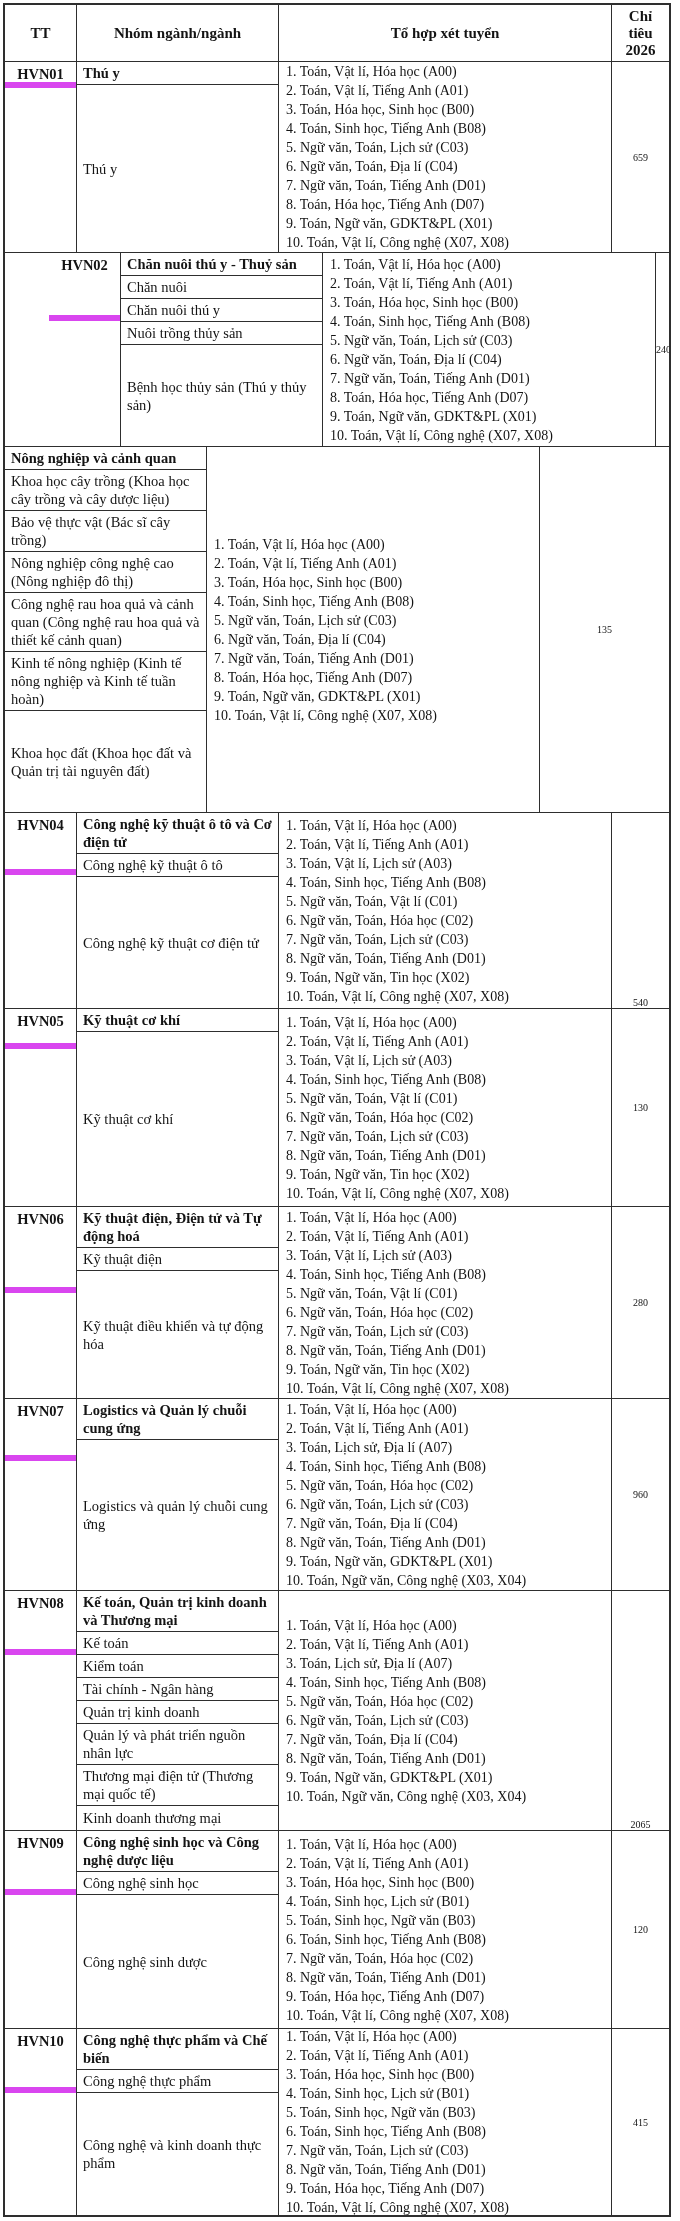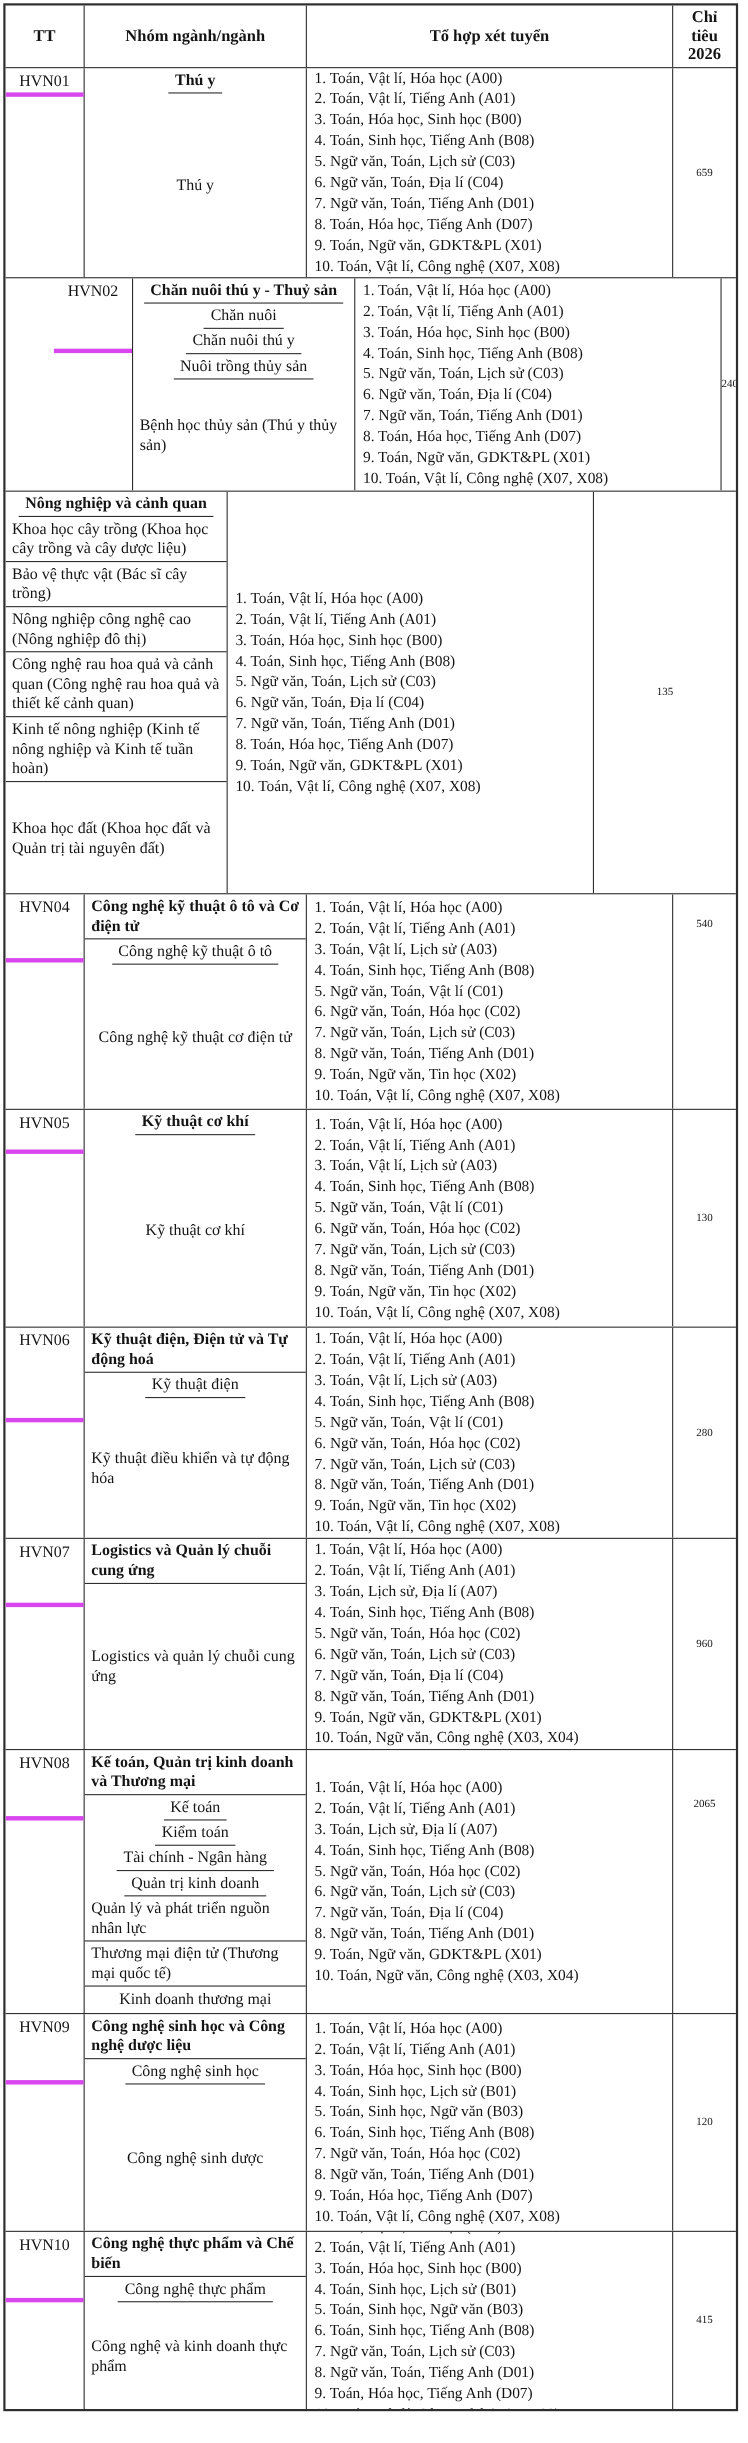--- a/index.html
+++ b/index.html
@@ -24,45 +24,45 @@
   .hdr .c{
     display:flex;align-items:center;justify-content:center;text-align:center;
     font-size:15px;line-height:17px;min-height:56px;padding:2px 3px;
   }
   
   .group{display:flex;overflow:hidden;box-sizing:border-box;}
   .group + .group{border-top:1px solid #2e2e2e;}
   .col-tt{display:flex;flex-direction:column;}
   .tt-code{
     display:flex;justify-content:center;align-items:flex-start;
-    padding-top:4px;font-weight:normal;font-size:14.5px;
-    border-bottom:4px solid #d946ef;box-sizing:border-box;
+    padding-top:4px;font-weight:bold;font-size:14.5px;
+    border-bottom:6px solid #d946ef;box-sizing:border-box;
   }
   .tt-fill{flex:1;}
-  .col-nganh{display:flex;flex-direction:column;align-items:center;}
+  .col-nganh{display:flex;flex-direction:column;}
   .gname{
     font-weight:bold;font-size:14.5px;line-height:18px;
     padding:2px 6px;border-bottom:1px solid #2e2e2e;flex:0 0 auto;
   }
   .sub{
     font-size:14.5px;line-height:18px;padding:2px 6px;
     border-bottom:1px solid #2e2e2e;
     display:flex;align-items:center;flex:0 0 auto;
   }
   .sub:last-child{border-bottom:none;flex:1 1 auto;}
   .col-tohop{
     display:flex;flex-direction:column;justify-content:center;
     padding:0 4px 0 7px;
   }
   .combo{font-size:14px;line-height:19px;white-space:nowrap;}
   .col-quota{
     display:flex;justify-content:center;align-items:center;
     font-weight:normal;font-size:10px;
   }
-  .col-quota.top{align-items:flex-start;}
+  .col-quota.top{align-items:flex-end;}
 </style>
 </head>
 <body>
 
 <div class="admission-table">
   <div class="hdr">
     <div class="c w-tt">TT</div>
     <div class="c w-nganh">Nhóm ngành/ngành</div>
     <div class="c w-tohop">Tổ hợp xét tuyển</div>
     <div class="c w-quota">Chỉ tiêu 2026</div>
@@ -351,21 +351,21 @@
           <div class="combo">6. Toán, Sinh học, Tiếng Anh (B08)</div>
           <div class="combo">7. Ngữ văn, Toán, Hóa học (C02)</div>
           <div class="combo">8. Ngữ văn, Toán, Tiếng Anh (D01)</div>
           <div class="combo">9. Toán, Hóa học, Tiếng Anh (D07)</div>
           <div class="combo">10. Toán, Vật lí, Công nghệ (X07, X08)</div>
         </div>
         <div class="c w-quota col-quota">
           <span>120</span>
         </div>
       </div>
-      <div class="group" style="height: 162px;">
+      <div class="group" style="height: 187px;">
         <div class="c w-tt col-tt">
           <div class="tt-code" style="height: 64px;">HVN10</div>
           <div class="tt-fill"></div>
         </div>
         <div class="c w-nganh col-nganh">
           <div class="gname">Công nghệ thực phẩm và Chế biến</div>
           <div class="sub">
             <span>Công nghệ thực phẩm</span>
           </div>
           <div class="sub">

